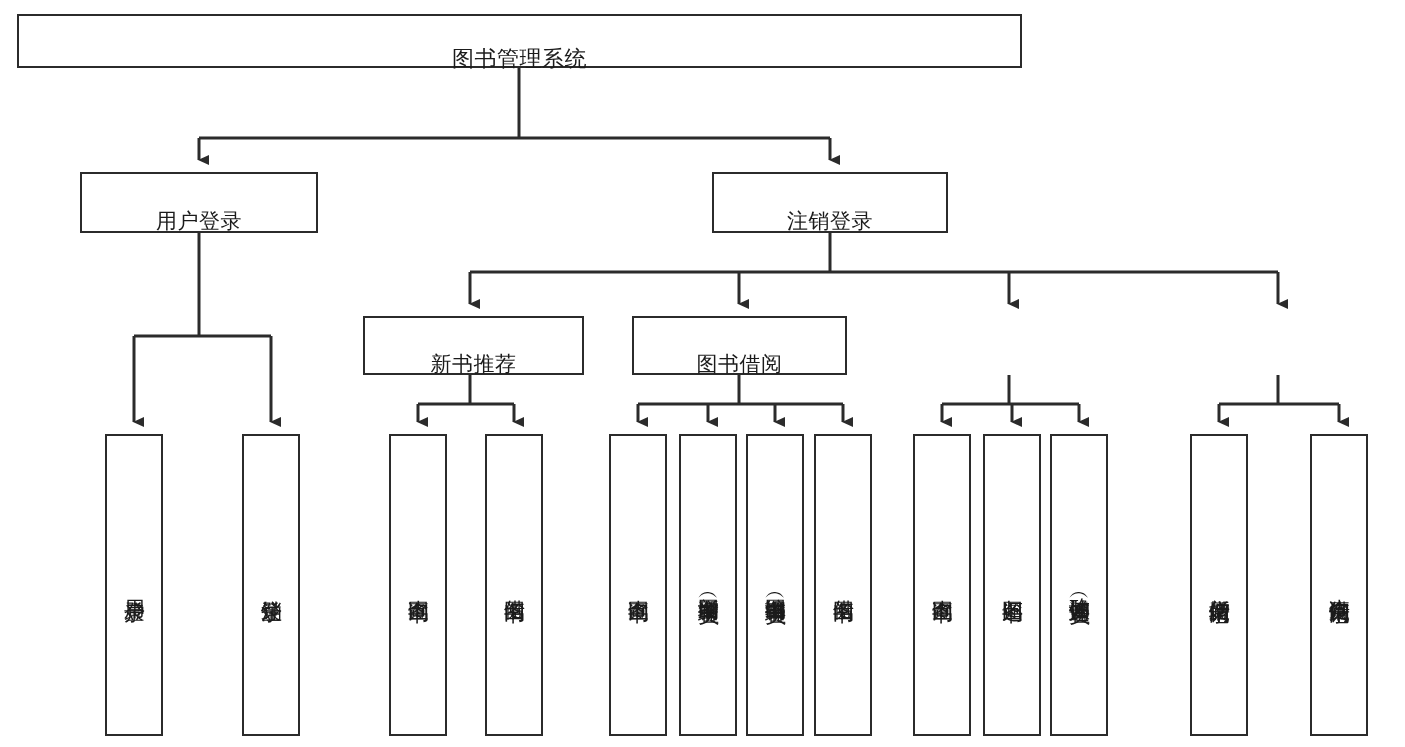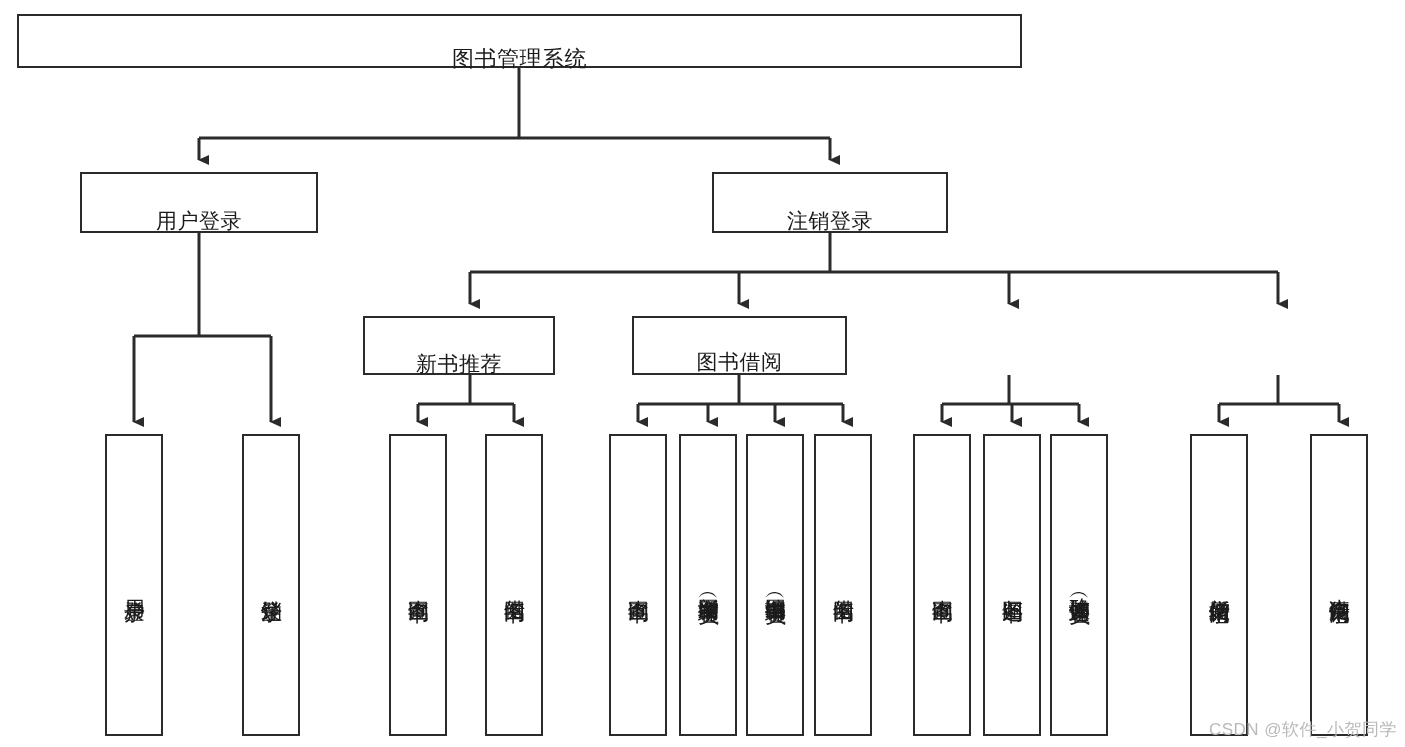--- a/index.html
+++ b/index.html
@@ -132,24 +132,24 @@
     <span class="lbl">图书管理系统</span>
   </div>
 
   <div class="node horiz" style="left: 80px; top: 172px; width: 238px; height: 61px;">
     <span class="lbl">用户登录</span>
   </div>
   <div class="node horiz" style="left: 712px; top: 172px; width: 236px; height: 61px;">
     <span class="lbl">注销登录</span>
   </div>
 
-  <div class="node horiz" style="left: 363px; top: 316px; width: 192px; height: 59px;">
+  <div class="node horiz" style="left: 363px; top: 316px; width: 221px; height: 59px;">
     <span class="lbl">新书推荐</span>
   </div>
-  <div class="node horiz" style="left: 632px; top: 316px; width: 215px; height: 59px; font-family: Liberation Mono, monospace;">
+  <div class="node horiz" style="left: 632px; top: 316px; width: 215px; height: 59px;">
     <span class="lbl">图书借阅</span>
   </div>
 
   <div class="node vert" style="left: 105px; top: 434px; width: 58px; height: 302px;">
     <span class="lbl">用户登录</span>
   </div>
   <div class="node vert" style="left: 242px; top: 434px; width: 58px; height: 302px;">
     <span class="lbl">注销登录</span>
   </div>
   <div class="node vert" style="left: 389px; top: 434px; width: 58px; height: 302px;">
@@ -179,15 +179,14 @@
   <div class="node vert" style="left: 1050px; top: 434px; width: 58px; height: 302px;">
     <span class="lbl">确认归还（管理员）</span>
   </div>
   <div class="node vert" style="left: 1190px; top: 434px; width: 58px; height: 302px;">
     <span class="lbl">新增借阅记录</span>
   </div>
   <div class="node vert" style="left: 1310px; top: 434px; width: 58px; height: 302px;">
     <span class="lbl">查询借阅记录</span>
   </div>
 
-  <div class="watermark">CSDN @软件_小贺同学</div>
 
 </div>
 
 </body></html>

